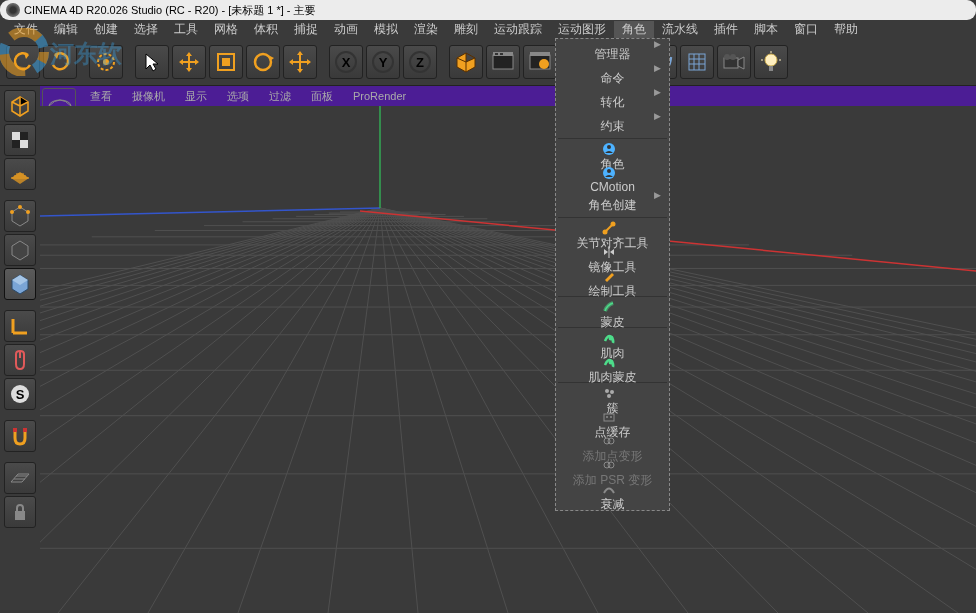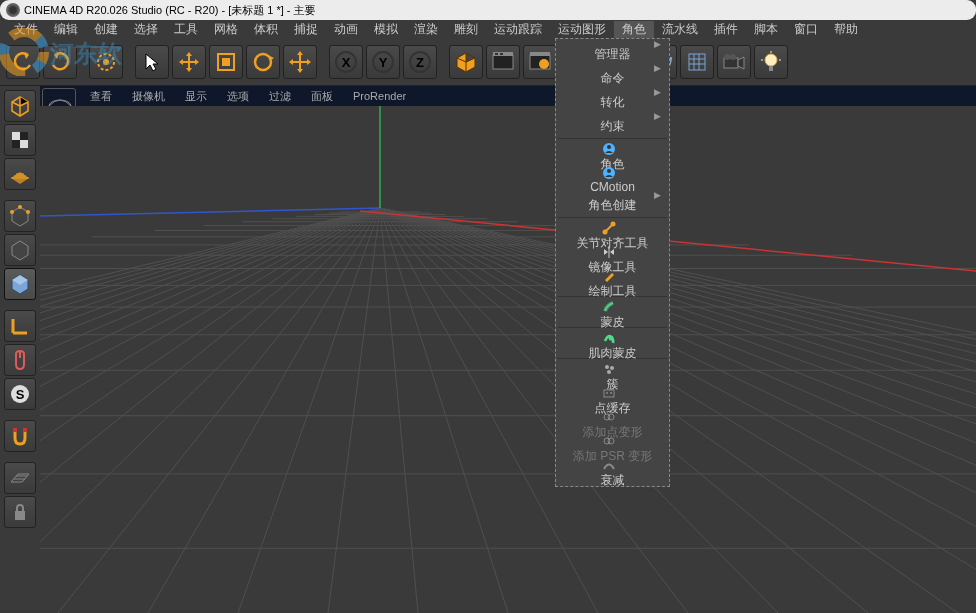--- a/index.html
+++ b/index.html
@@ -17,21 +17,21 @@
 .tool-btn svg, .tool-btn span { pointer-events: none; }
 .tool-sep { width: 6px; }
 
 .main-area { display: flex; height: calc(100% - 86px); }
 .left-tools { width: 40px; background: #3a3a3a; display: flex; flex-direction: column; padding-top: 4px; gap: 2px; align-items: center; }
 .left-btn { width: 32px; height: 32px; border: 1px solid #222; background: linear-gradient(#4a4a4a, #3a3a3a); border-radius: 3px; display: flex; align-items: center; justify-content: center; cursor: pointer; }
 .left-btn.sel { background: linear-gradient(#5a5a5a, #4a4a4a); border-color: #111; }
 .left-group-sep { height: 6px; }
 
 .viewport-container { flex: 1; background: #3a3a3a; position: relative; }
-.viewport-tabs { height: 20px; background: #0f172a; display: flex; align-items: center; gap: 0; padding-left: 40px; font-size: 11px; color: #aaa; }
+.viewport-tabs { height: 20px; background: #4c1d95; display: flex; align-items: center; gap: 0; padding-left: 40px; font-size: 11px; color: #aaa; }
 .viewport-tabs .vtab { padding: 0 10px; cursor: pointer; }
 .viewport-label { position: absolute; top: 24px; left: 44px; font-size: 11px; color: #888; background: rgba(58,58,58,.6); padding: 1px 4px; border: 1px solid #555; }
 .viewport-icon { position: absolute; top: 2px; left: 2px; width: 34px; height: 34px; border: 1px solid #555; border-radius: 3px; }
 
 .viewport { position: absolute; top: 20px; left: 0; right: 0; bottom: 0; overflow: hidden; }
 
 
 .dropdown { position: absolute; top: 38px; left: 555px; width: 115px; background: #444; border: 1px dashed #888; z-index: 100; font-size: 12px; color: #ccc; padding-bottom: 4px; }
 .dropdown-item { height: 24px; display: flex; align-items: center; padding: 0 10px; cursor: pointer; position: relative; flex-direction: column; }
 .dropdown-item .arrow { position: absolute; right: 8px; font-size: 9px; color: #999; }
@@ -476,20 +476,29 @@
       <span>蒙皮</span>
     </div>
     <div class="dropdown-sep"></div>
     <div class="dropdown-item">
       <span class="dd-icon">
         <svg width="14" height="14">
           <path d="M3 10 Q6 3 9 6 Q12 9 11 12" fill="none" stroke="#4ddc8a" stroke-width="2.5"></path>
           <circle cx="9" cy="7" r="2.5" fill="#4ddc8a"></circle>
         </svg>
       </span>
+      <span>肌肉</span>
+    </div>
+    <div class="dropdown-item">
+      <span class="dd-icon">
+        <svg width="14" height="14">
+          <path d="M3 10 Q6 3 9 6 Q12 9 11 12" fill="none" stroke="#4ddc8a" stroke-width="2.5"></path>
+          <circle cx="9" cy="7" r="2.5" fill="#4ddc8a"></circle>
+        </svg>
+      </span>
       <span>肌肉蒙皮</span>
     </div>
     <div class="dropdown-sep"></div>
     <div class="dropdown-item">
       <span class="dd-icon">
         <svg width="14" height="14">
           <circle cx="5" cy="5" r="2" fill="#aaa"></circle>
           <circle cx="10" cy="6" r="2" fill="#aaa"></circle>
           <circle cx="7" cy="10" r="2" fill="#aaa"></circle>
         </svg>

